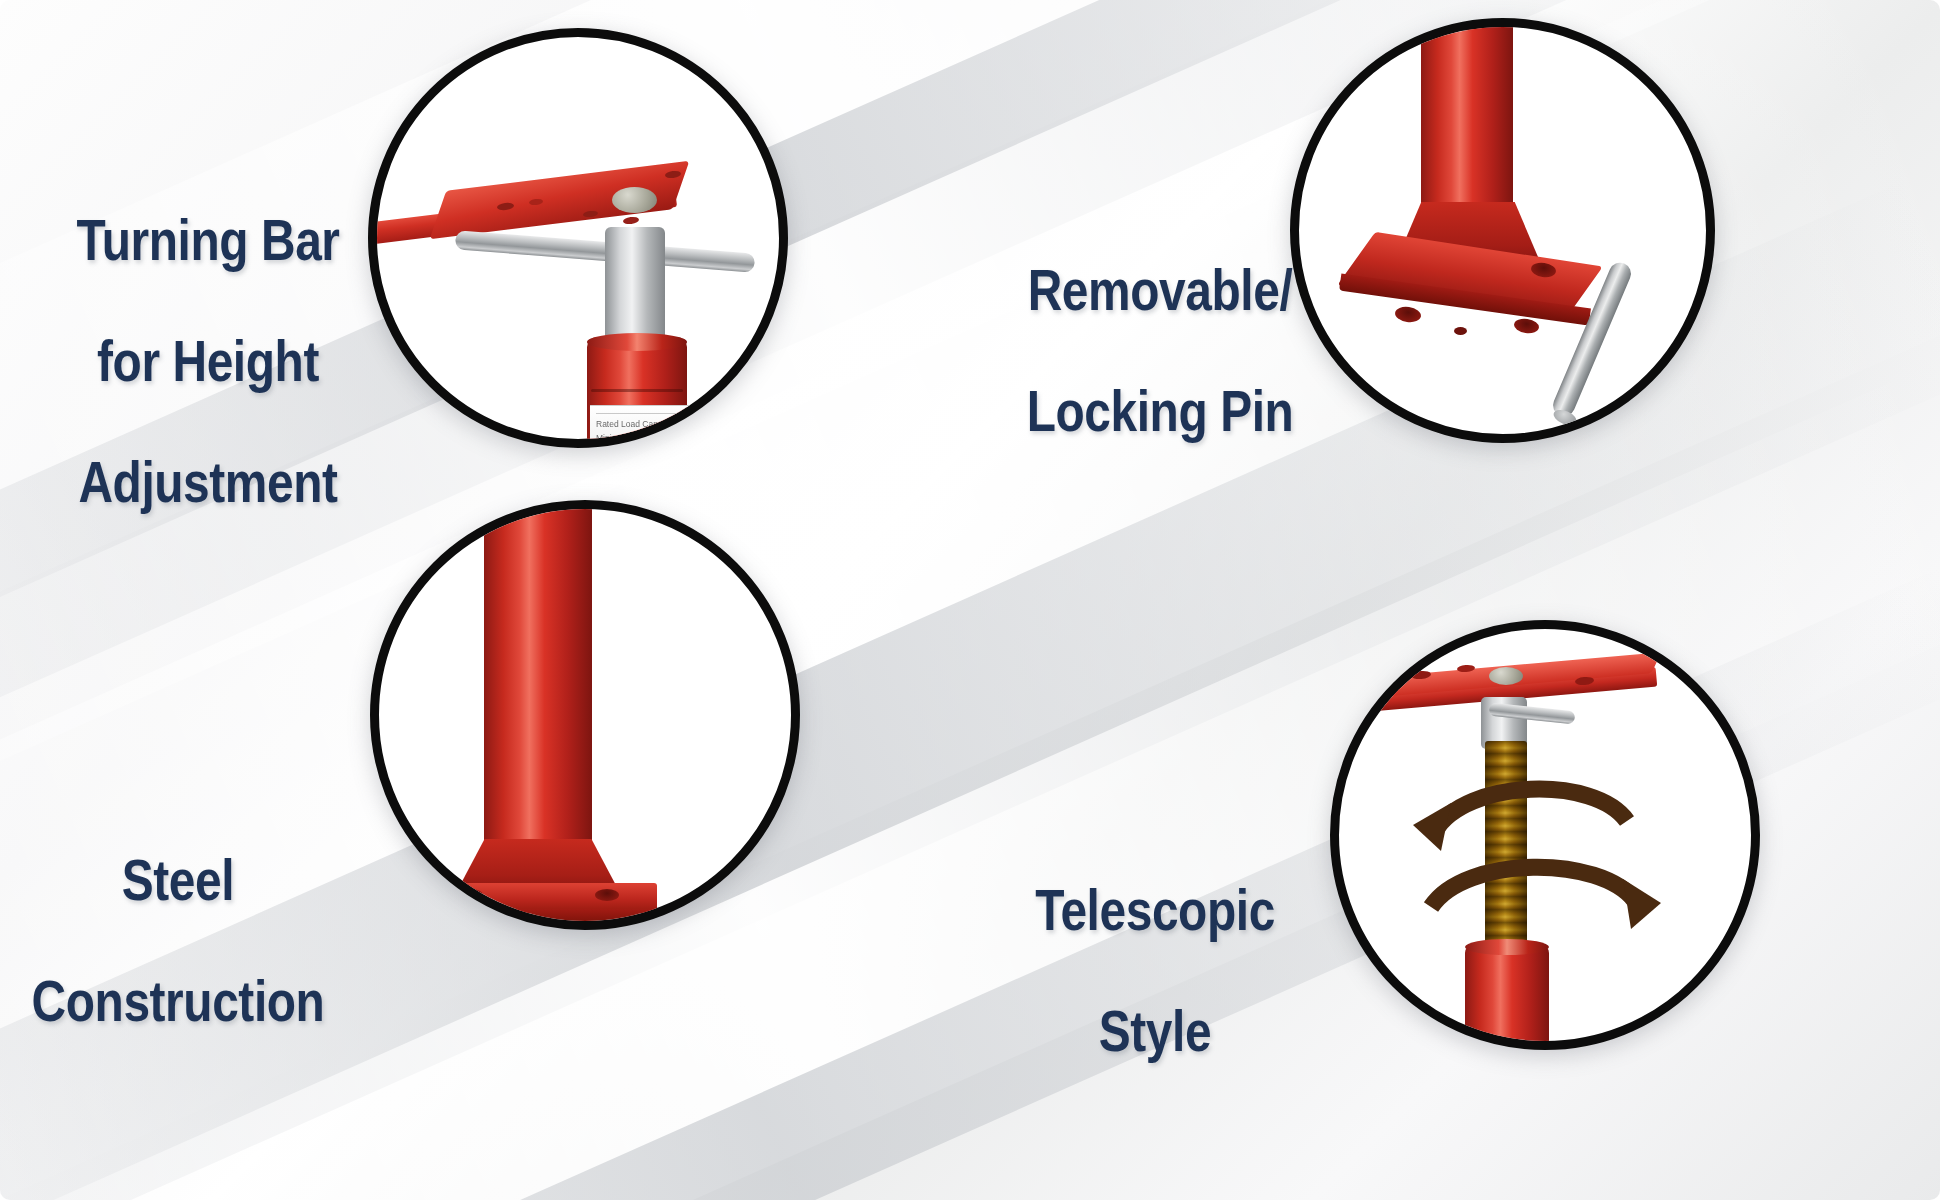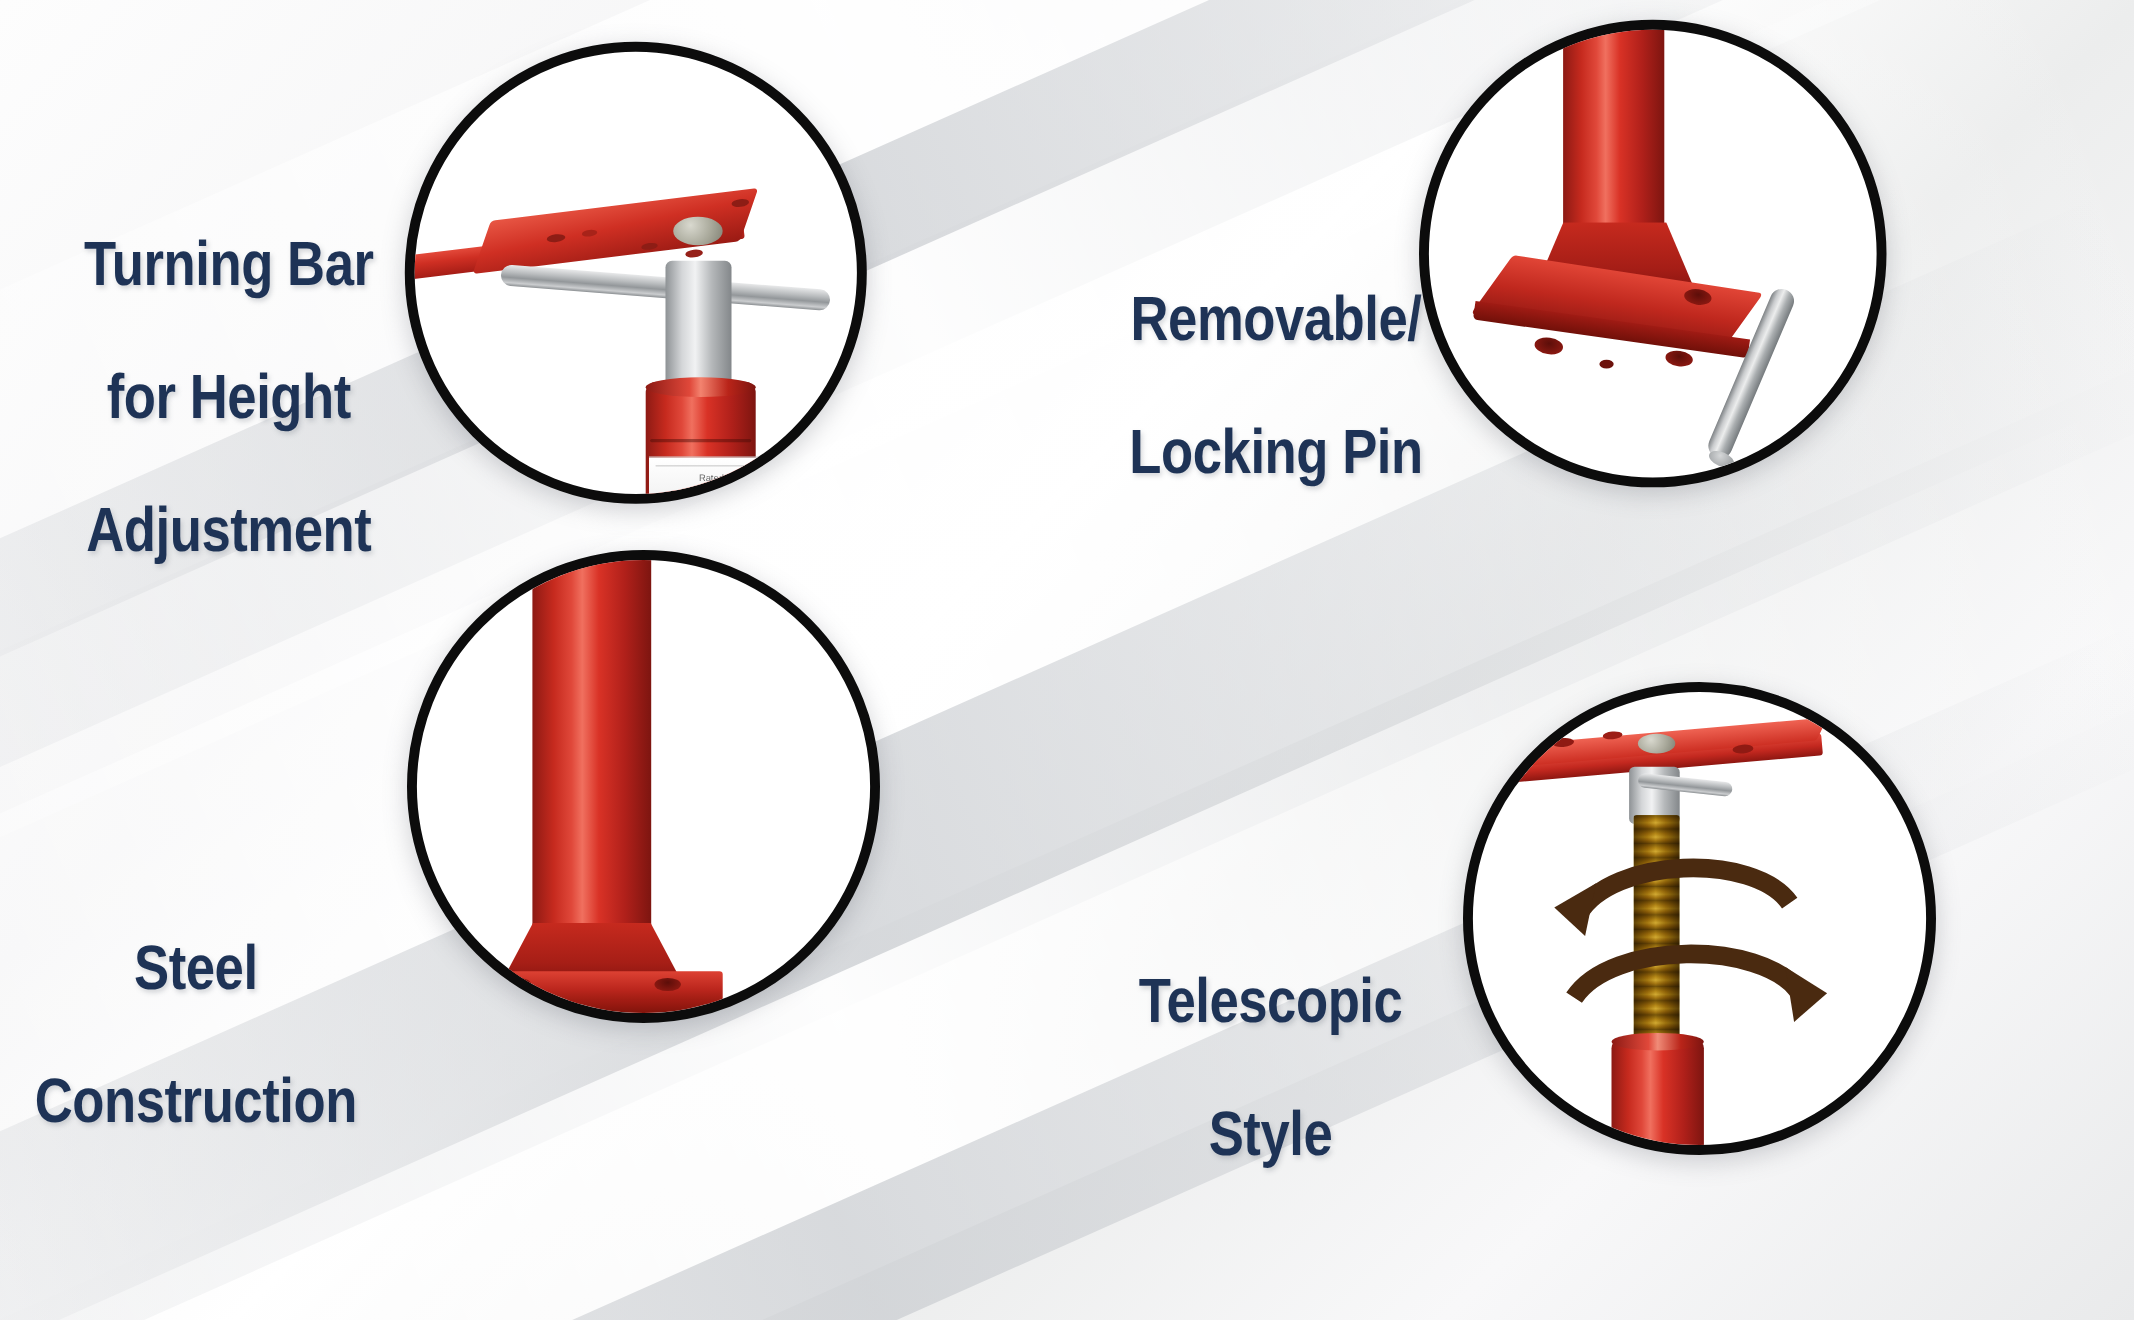--- a/index.html
+++ b/index.html
@@ -10,20 +10,21 @@
     font-family:"Liberation Sans", sans-serif;
     overflow:hidden; position:relative;
   }
 
   
   #stage {
     position:absolute; inset:0;
     background:
       linear-gradient(135deg,#fdfdfd 0%,#f4f4f5 28%,#ffffff 45%,#eceded 62%,#f8f8f9 80%,#e9eaeb 100%);
     overflow:hidden;
+    border-radius:10px;
   }
   .sheen {
     position:absolute;
     background:linear-gradient(90deg,rgba(255,255,255,0) 0%,rgba(255,255,255,.95) 50%,rgba(255,255,255,0) 100%);
     transform-origin:center;
     pointer-events:none;
   }
   .sheen.dark {
     background:linear-gradient(90deg,rgba(205,208,211,0) 0%,rgba(203,206,210,.75) 50%,rgba(205,208,211,0) 100%);
   }
@@ -59,21 +60,21 @@
   .callout {
     position:absolute;
     border-radius:50%;
     background:#ffffff;
     border:9px solid #0c0c0c;
     overflow:hidden;
     box-shadow:0 6px 22px rgba(90,95,105,.28);
   }
   .photo { position:absolute; inset:0; }
 
-  #callout-turning-bar  { left:368px;  top:38px;  width:420px; height:420px;text-align:right; }
+  #callout-turning-bar  { left:368px;  top:28px;  width:420px; height:420px; }
   #callout-locking-pin  { left:1290px; top:18px;  width:425px; height:425px; }
   #callout-steel        { left:370px;  top:500px; width:430px; height:430px; }
   #callout-telescopic   { left:1330px; top:620px; width:430px; height:430px; }
 
   
   .red-post {
     position:absolute;
     background:linear-gradient(90deg,#8d1a14 0%,#c62a1e 18%,#e0483a 33%,#f0705f 42%,#d93226 56%,#b0201a 78%,#7d1510 100%);
   }
   .red-plate {

